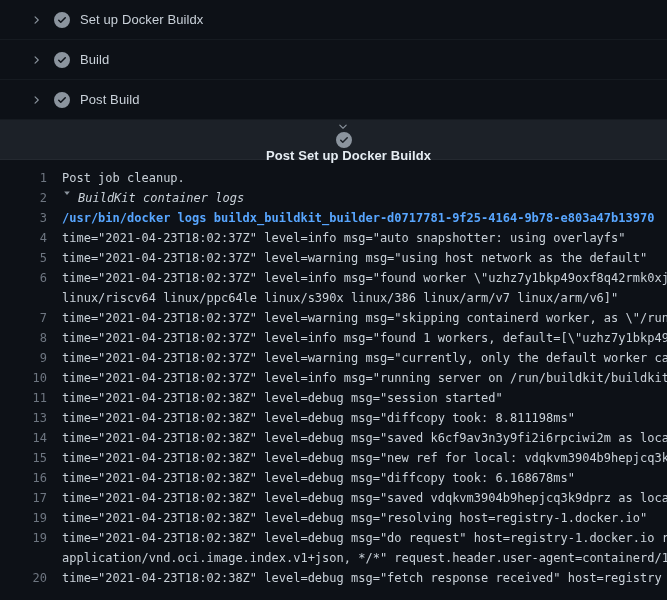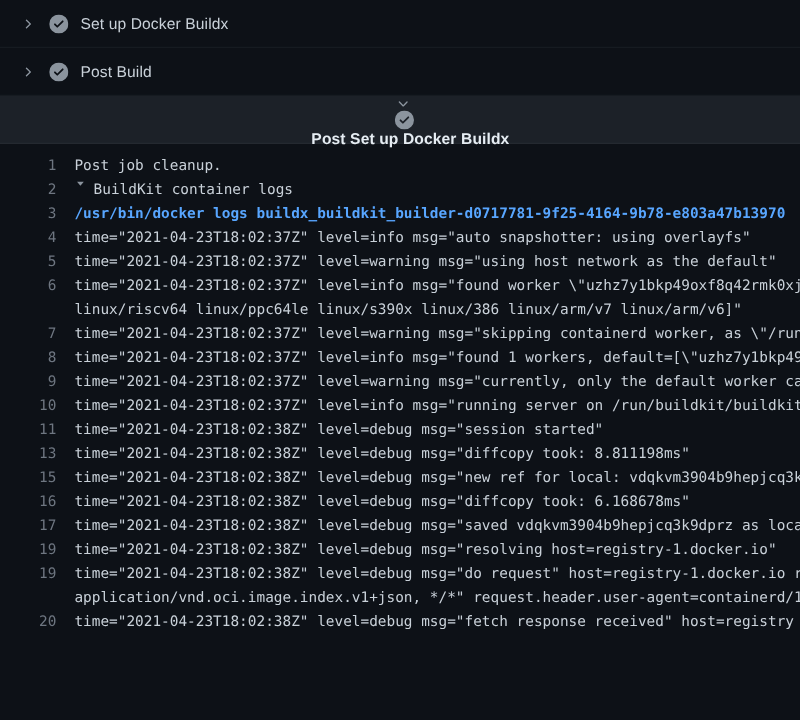--- a/index.html
+++ b/index.html
@@ -8,21 +8,21 @@
     background: var(--background, #0d1117);
     font-family: "Liberation Sans", sans-serif;
   }
 
   
   .steps { width: 100%; }
   .step-header {
     display: flex;
     align-items: center;
     height: 40px;
-    padding-left: 17px;
+    padding-left: 30px;
     cursor: pointer;
     border-bottom: 1px solid rgba(110,118,129,0.10);
   }
   .step-header.expanded {
     background: var(--header_highlight, #1c2128);
     flex-direction: column;
   }
   .chevron {
     width: 12px; height: 12px;
     display: inline-flex; align-items: center; justify-content: center;
@@ -64,39 +64,50 @@
     color: var(--muted, #6e7681);
     cursor: pointer;
     user-select: none;
   }
   .lt { padding-left: 15px; white-space: pre; }
   .log-row.command .lt {
     color: var(--command_blue, #58a6ff);
     font-weight: 700;
     text-align: center;
   }
-  .log-row.group .lt { cursor: pointer; display: flex; align-items: flex-start; }
+  .log-row.group .lt { cursor: pointer; display: flex; align-items: flex-start; font-style: italic; }
   .group-arrow { display: inline-flex; margin-right: 6px; }
   .group-arrow svg { display: block; }
 </style>
 </head>
 <body>
 
 <div class="app">
   <div class="steps" id="steps">
       <div class="step-header">
         <span class="chevron">
           <svg width="12" height="12" viewBox="0 0 16 16">
             <path fill="#8b949e" d="M6.22 3.22a.75.75 0 0 1 1.06 0l4.25 4.25a.75.75 0 0 1 0 1.06l-4.25 4.25a.75.75 0 1 1-1.06-1.06L9.94 8 6.22 4.28a.75.75 0 0 1 0-1.06Z"></path>
           </svg>
         </span>
         <span class="status-icon"><svg width="16" height="16" viewBox="0 0 16 16">
             <path fill="#8b949e" fill-rule="evenodd" d="M8 16A8 8 0 1 1 8 0a8 8 0 0 1 0 16Zm3.78-9.72a.75.75 0 0 0-1.06-1.06L6.75 9.19 5.28 7.72a.75.75 0 0 0-1.06 1.06l2 2a.75.75 0 0 0 1.06 0Z"></path>
           </svg></span>
         <span class="step-label">Set up Docker Buildx</span>
+      </div>
+      <div class="step-header">
+        <span class="chevron">
+          <svg width="12" height="12" viewBox="0 0 16 16">
+            <path fill="#8b949e" d="M6.22 3.22a.75.75 0 0 1 1.06 0l4.25 4.25a.75.75 0 0 1 0 1.06l-4.25 4.25a.75.75 0 1 1-1.06-1.06L9.94 8 6.22 4.28a.75.75 0 0 1 0-1.06Z"></path>
+          </svg>
+        </span>
+        <span class="status-icon"><svg width="16" height="16" viewBox="0 0 16 16">
+            <path fill="#8b949e" fill-rule="evenodd" d="M8 16A8 8 0 1 1 8 0a8 8 0 0 1 0 16Zm3.78-9.72a.75.75 0 0 0-1.06-1.06L6.75 9.19 5.28 7.72a.75.75 0 0 0-1.06 1.06l2 2a.75.75 0 0 0 1.06 0Z"></path>
+          </svg></span>
+        <span class="step-label">Build</span>
       </div>
       <div class="step-header">
         <span class="chevron">
           <svg width="12" height="12" viewBox="0 0 16 16">
             <path fill="#8b949e" d="M6.22 3.22a.75.75 0 0 1 1.06 0l4.25 4.25a.75.75 0 0 1 0 1.06l-4.25 4.25a.75.75 0 1 1-1.06-1.06L9.94 8 6.22 4.28a.75.75 0 0 1 0-1.06Z"></path>
           </svg>
         </span>
         <span class="status-icon"><svg width="16" height="16" viewBox="0 0 16 16">
             <path fill="#8b949e" fill-rule="evenodd" d="M8 16A8 8 0 1 1 8 0a8 8 0 0 1 0 16Zm3.78-9.72a.75.75 0 0 0-1.06-1.06L6.75 9.19 5.28 7.72a.75.75 0 0 0-1.06 1.06l2 2a.75.75 0 0 0 1.06 0Z"></path>
           </svg></span>
@@ -123,20 +134,21 @@
       <div class="log-row plain"><span class="ln">4</span><span class="lt">time="2021-04-23T18:02:37Z" level=info msg="auto snapshotter: using overlayfs"</span></div>
       <div class="log-row plain"><span class="ln">5</span><span class="lt">time="2021-04-23T18:02:37Z" level=warning msg="using host network as the default"</span></div>
       <div class="log-row plain"><span class="ln">6</span><span class="lt">time="2021-04-23T18:02:37Z" level=info msg="found worker \"uzhz7y1bkp49oxf8q42rmk0xj</span></div>
       <div class="log-row wrap"><span class="ln"></span><span class="lt">linux/riscv64 linux/ppc64le linux/s390x linux/386 linux/arm/v7 linux/arm/v6]"</span></div>
       <div class="log-row plain"><span class="ln">7</span><span class="lt">time="2021-04-23T18:02:37Z" level=warning msg="skipping containerd worker, as \"/run</span></div>
       <div class="log-row plain"><span class="ln">8</span><span class="lt">time="2021-04-23T18:02:37Z" level=info msg="found 1 workers, default=[\"uzhz7y1bkp49o</span></div>
       <div class="log-row plain"><span class="ln">9</span><span class="lt">time="2021-04-23T18:02:37Z" level=warning msg="currently, only the default worker ca</span></div>
       <div class="log-row plain"><span class="ln">10</span><span class="lt">time="2021-04-23T18:02:37Z" level=info msg="running server on /run/buildkit/buildkit</span></div>
       <div class="log-row plain"><span class="ln">11</span><span class="lt">time="2021-04-23T18:02:38Z" level=debug msg="session started"</span></div>
       <div class="log-row plain"><span class="ln">13</span><span class="lt">time="2021-04-23T18:02:38Z" level=debug msg="diffcopy took: 8.811198ms"</span></div>
+      <div class="log-row plain"><span class="ln">14</span><span class="lt">time="2021-04-23T18:02:38Z" level=debug msg="saved k6cf9av3n3y9fi2i6rpciwi2m as loca</span></div>
       <div class="log-row plain"><span class="ln">15</span><span class="lt">time="2021-04-23T18:02:38Z" level=debug msg="new ref for local: vdqkvm3904b9hepjcq3k</span></div>
       <div class="log-row plain"><span class="ln">16</span><span class="lt">time="2021-04-23T18:02:38Z" level=debug msg="diffcopy took: 6.168678ms"</span></div>
       <div class="log-row plain"><span class="ln">17</span><span class="lt">time="2021-04-23T18:02:38Z" level=debug msg="saved vdqkvm3904b9hepjcq3k9dprz as loca</span></div>
       <div class="log-row plain"><span class="ln">19</span><span class="lt">time="2021-04-23T18:02:38Z" level=debug msg="resolving host=registry-1.docker.io"</span></div>
       <div class="log-row plain"><span class="ln">19</span><span class="lt">time="2021-04-23T18:02:38Z" level=debug msg="do request" host=registry-1.docker.io r</span></div>
       <div class="log-row wrap"><span class="ln"></span><span class="lt">application/vnd.oci.image.index.v1+json, */*" request.header.user-agent=containerd/1.4</span></div>
       <div class="log-row plain"><span class="ln">20</span><span class="lt">time="2021-04-23T18:02:38Z" level=debug msg="fetch response received" host=registry</span></div>
     </div>
 </div>
 

